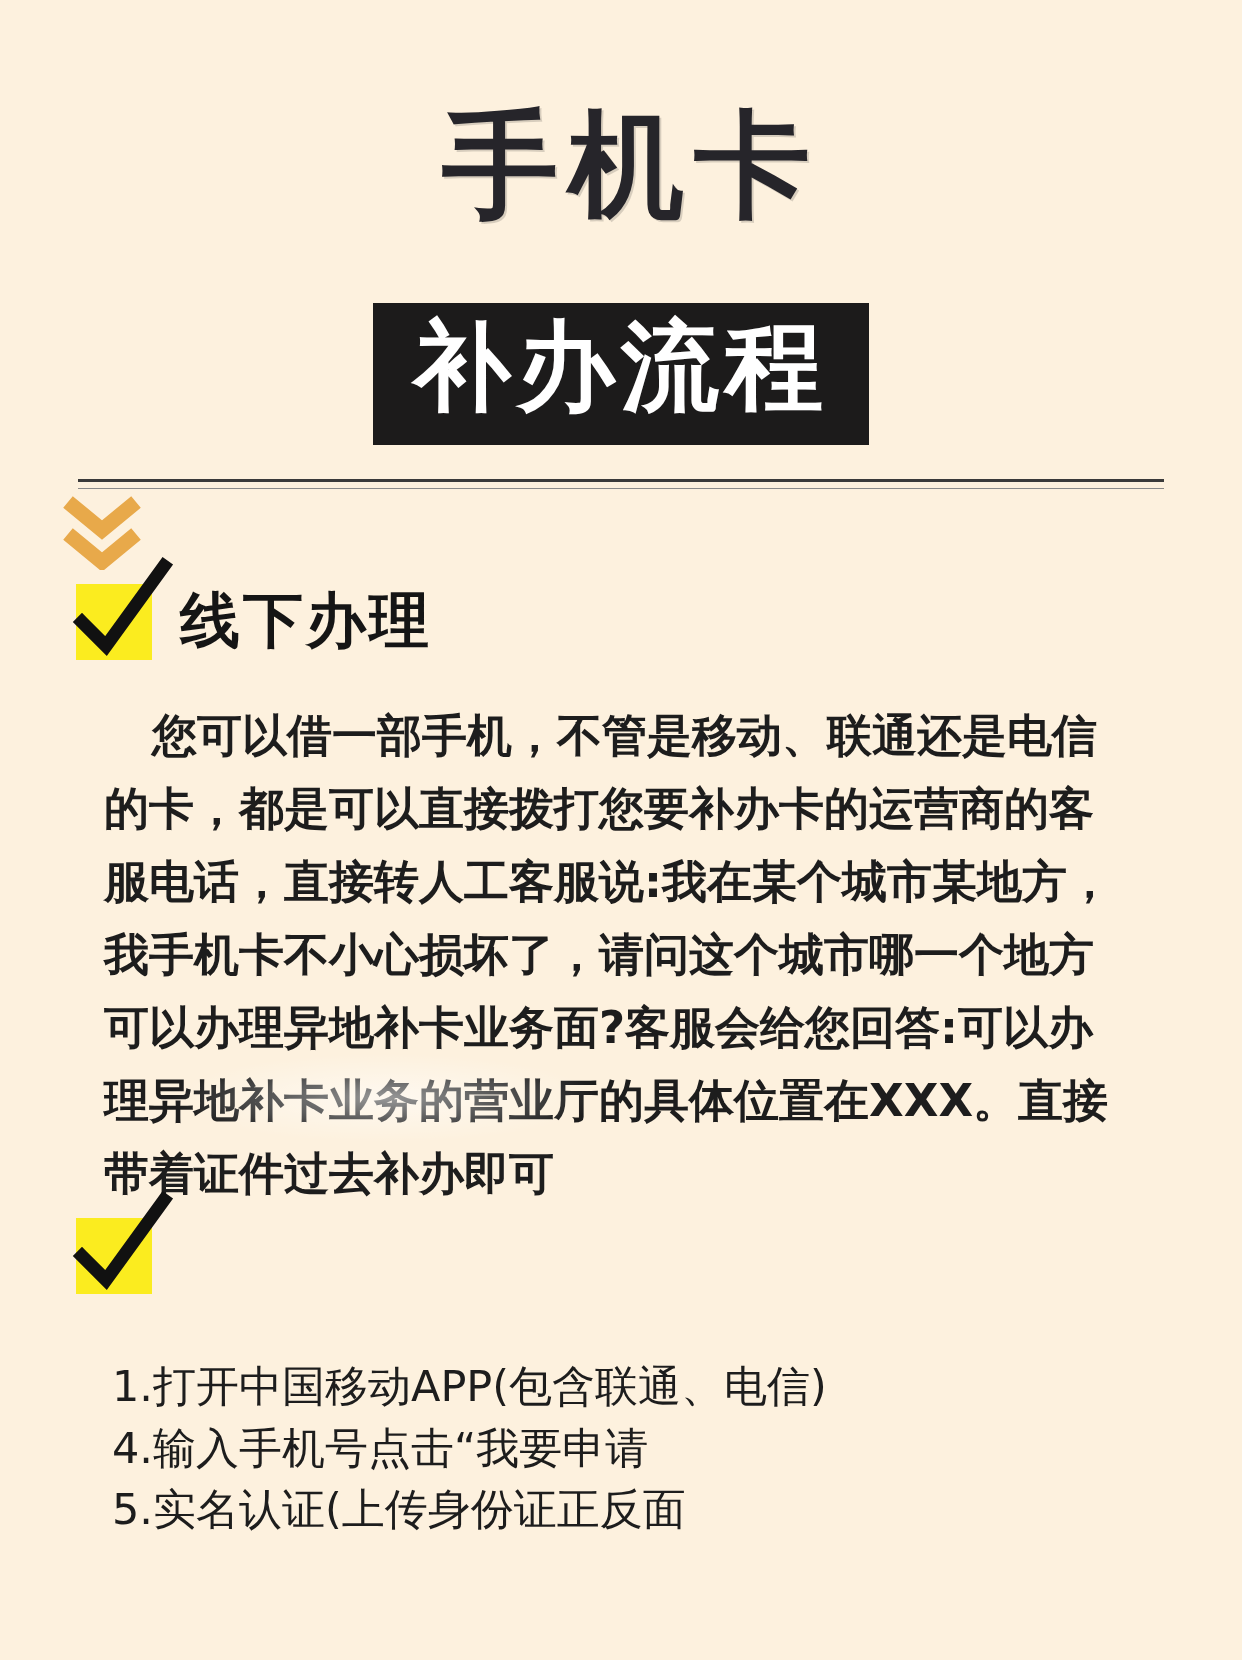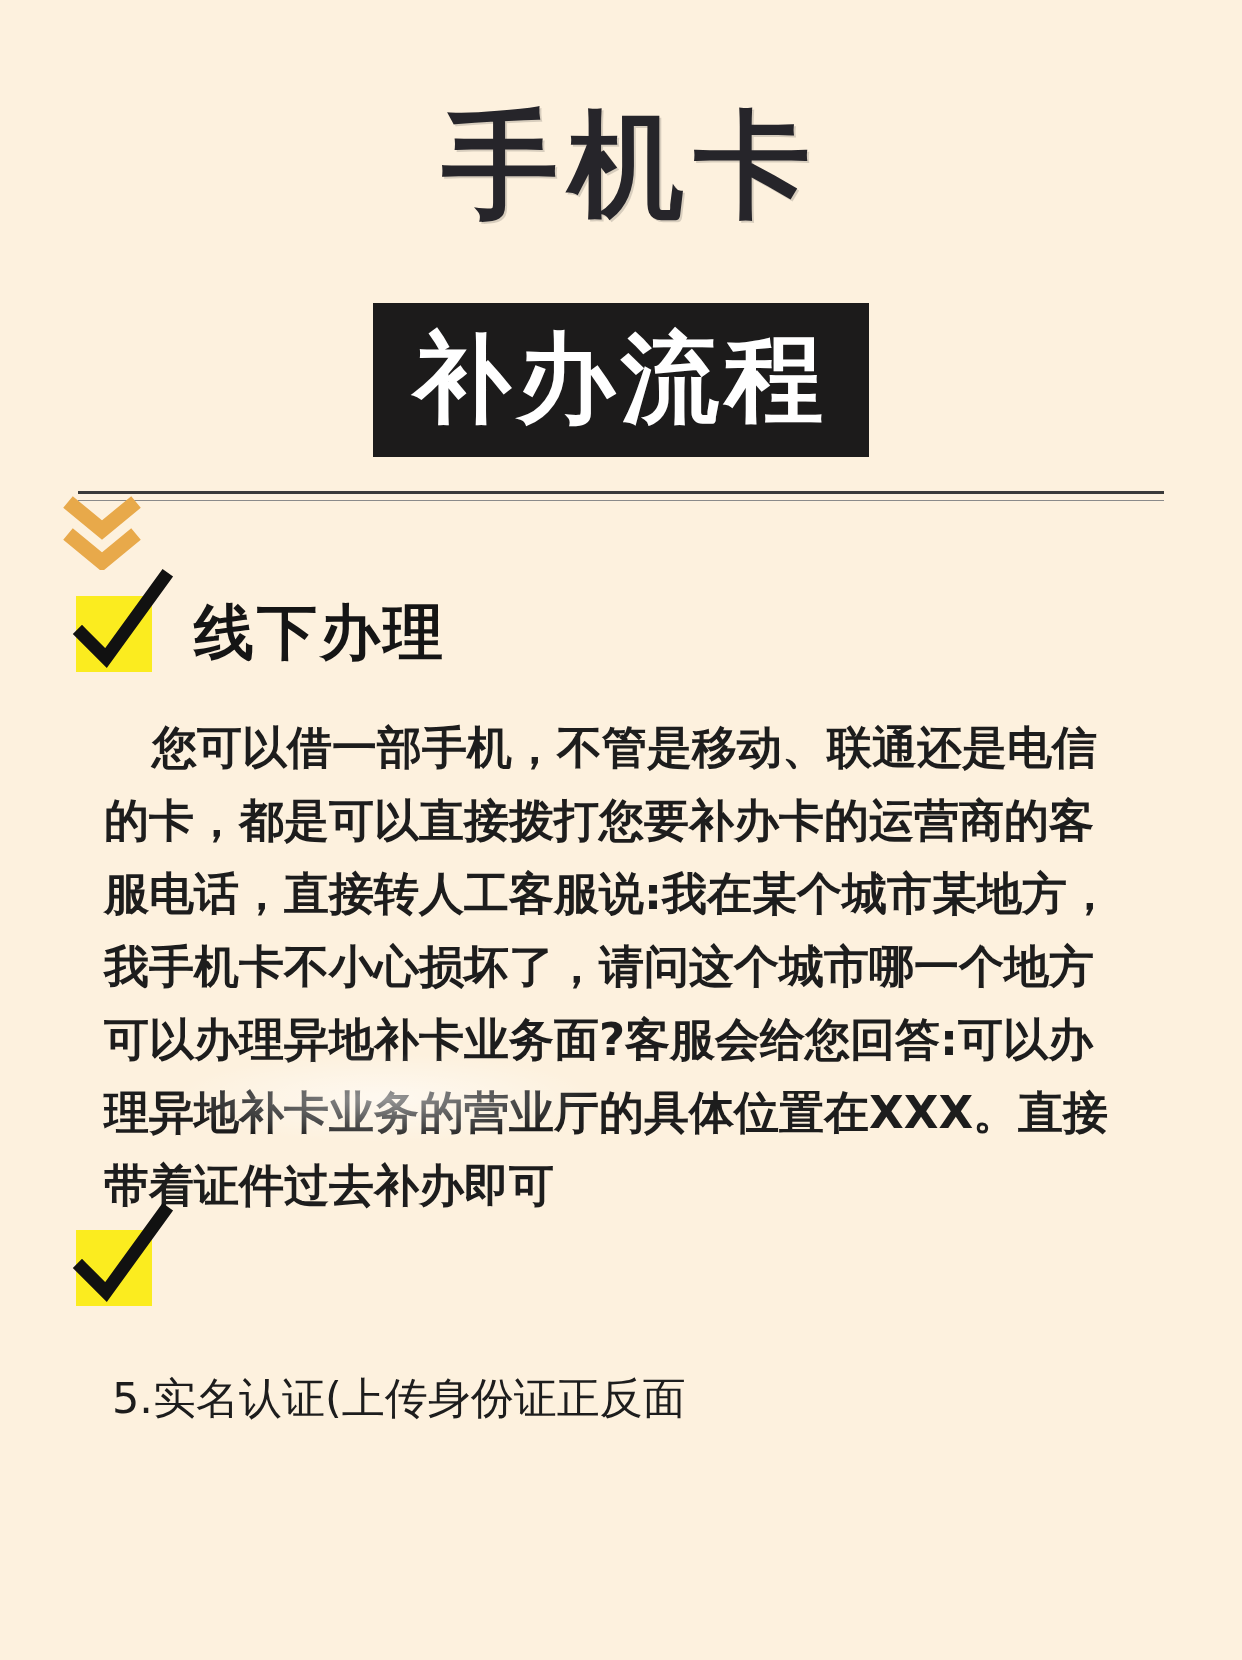--- a/index.html
+++ b/index.html
@@ -43,21 +43,21 @@
     margin-top: 26px;
   }
   .subtitle-box {
     background: #1c1b1b;
     color: #ffffff;
     font-family: "DejaVu Serif", serif;
     font-weight: bold;
     font-size: 98px;
     letter-spacing: 6px;
     line-height: 1;
-    padding: 26px 40px 30px 40px;
+    padding: 14px 40px 30px 40px;
   }
 
   
   .divider {
     margin: 34px 78px 0 78px;
     border-top: 3px solid #3a3a3a;
     border-bottom: 1px solid #8a8a8a;
     height: 6px;
   }
 
@@ -67,21 +67,21 @@
     left: 62px;
     top: 418px;
     width: 80px;
     height: 74px;
   }
 
   
   .section-head {
     display: flex;
     align-items: center;
-    gap: 42px;
+    gap: 28px;
     margin: 24px 0 0 76px;
   }
   .check-badge {
     position: relative;
     width: 76px;
     height: 76px;
     background: #fbec1f;
     flex: 0 0 auto;
   }
   .check-badge svg {
@@ -178,17 +178,19 @@
       <svg viewBox="0 0 104 104" aria-hidden="true">
         <polyline points="14,62 38,86 96,6" fill="none" stroke="#111111" stroke-width="13" stroke-linecap="square" stroke-linejoin="miter"></polyline>
       </svg>
     </div>
     <div class="section-title"></div>
   </div>
 
   <div class="faint-smudge"></div>
 
   <ul class="steps">
+    <li>1.打开中国移动APP(包含联通、电信)</li>
+    <li>4.输入手机号点击“我要申请</li>
     <li>5.实名认证(上传身份证正反面</li>
 
   </ul>
 
 </div>
 
 </body></html>

